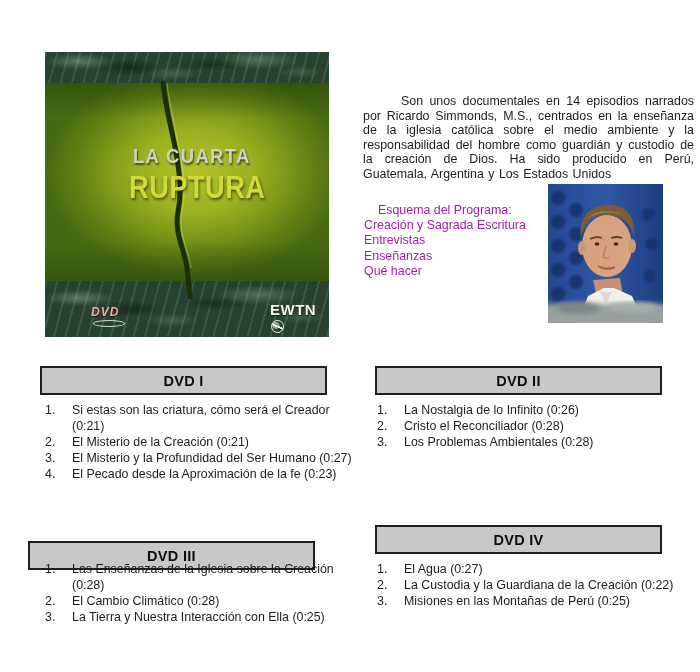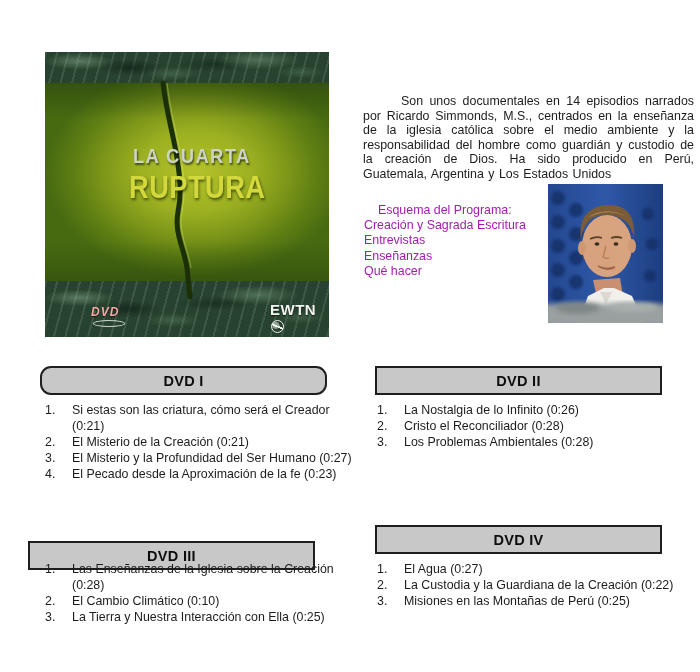--- a/index.html
+++ b/index.html
@@ -189,21 +189,21 @@
 
     <path d="M58,62 q-2,8 -3,11 q2,2 6,1" stroke="#b98259" stroke-width="1.5" fill="none"></path>
     <path d="M50,82 q8,5 17,1" stroke="#9c5f48" stroke-width="2" fill="none"></path>
     <path d="M50,82 q8,2 17,1" stroke="#c08a68" stroke-width="0.8" fill="none" opacity="0.6"></path>
 
     <rect x="-4" y="120" width="123" height="23" fill="#9aa0a0" filter="url(#blurf)"></rect>
     <ellipse cx="30" cy="124" rx="22" ry="6" fill="#7e8686" filter="url(#blurf)"></ellipse>
     <ellipse cx="85" cy="123" rx="25" ry="5" fill="#a8b0ae" filter="url(#blurf)"></ellipse>
   </svg>
 
-  <div class="sec-header" style="left:40px;top:366px;border-radius:11px;">
+  <div class="sec-header" style="left:40px;top:366px;">
     <span>DVD I</span>
   </div>
   <div class="sec-list" style="left:45px;top:402px;">
     <div class="row">
       <span class="num">1.</span>
       <span class="txt">Si estas son las criatura, cómo será el Creador (0:21)</span>
     </div>
     <div class="row">
       <span class="num">2.</span>
       <span class="txt">El Misterio de la Creación (0:21)</span>
@@ -239,21 +239,21 @@
   <div class="sec-header" style="left:28px;top:525px;margin-top:16px;">
     <span>DVD III</span>
   </div>
   <div class="sec-list" style="left:45px;top:561px;">
     <div class="row">
       <span class="num">1.</span>
       <span class="txt">Las Enseñanzas de la Iglesia sobre la Creación (0:28)</span>
     </div>
     <div class="row">
       <span class="num">2.</span>
-      <span class="txt">El Cambio Climático (0:10)</span>
+      <span class="txt">El Cambio Climático (0:28)</span>
     </div>
     <div class="row">
       <span class="num">3.</span>
       <span class="txt">La Tierra y Nuestra Interacción con Ella (0:25)</span>
     </div>
   </div>
 
   <div class="sec-header" style="left:375px;top:525px;">
     <span>DVD IV</span>
   </div>

